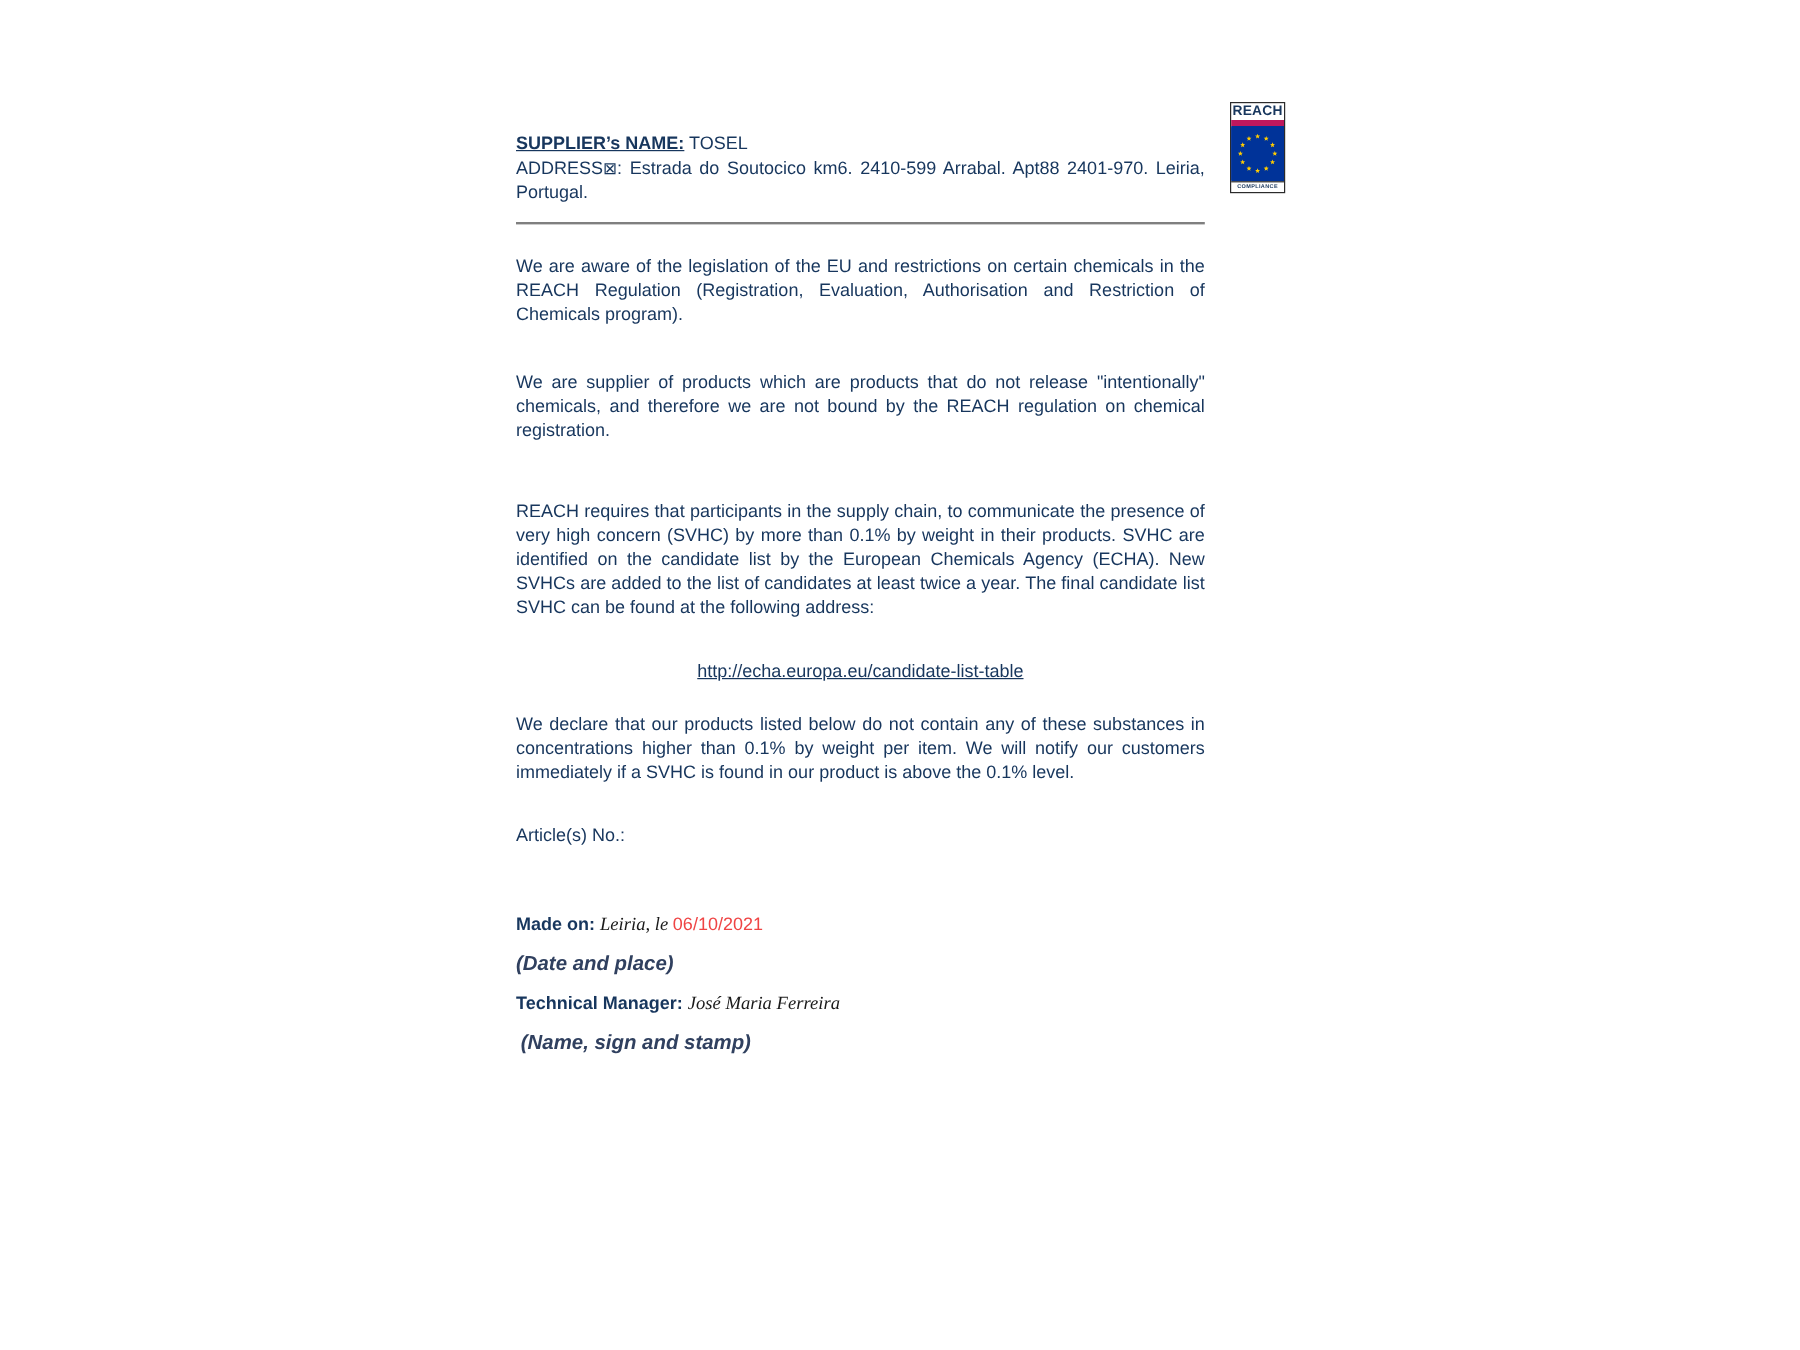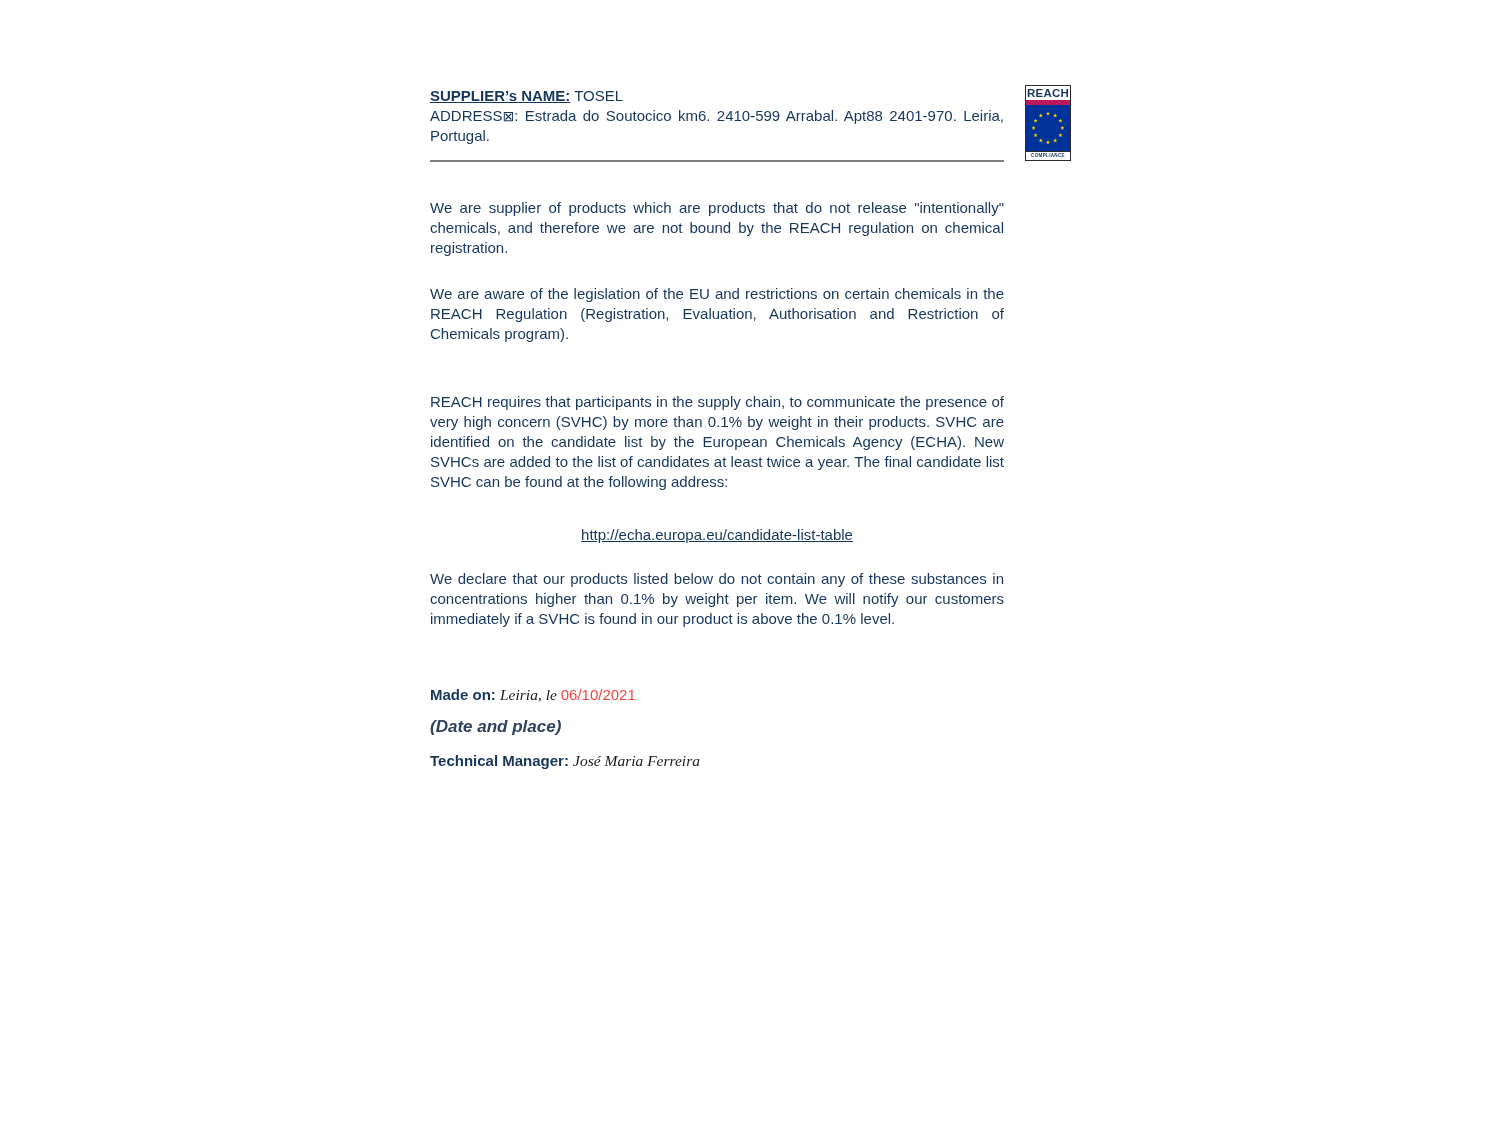--- a/index.html
+++ b/index.html
@@ -27,20 +27,21 @@
   }
   .title .title-line {
     text-decoration: underline;
     text-underline-offset: 4px;
     text-decoration-thickness: 2px;
   }
   .supplier {
     font-size: 15px;
     line-height: 20px;
     text-align: justify;
+    margin-top: 24px;
   }
   .supplier p { margin: 0; }
   .lbl-bold-underline { font-weight: bold; text-decoration: underline; }
   .lbl-bold { font-weight: bold; }
   .glyph { font-size: 14px; }
   .rule {
     margin-top: 14px;
     border: none;
     border-top: 2px solid #7f7f7f;
     height: 0;
@@ -139,30 +140,32 @@
 <div class="content">
 
 
   <div class="supplier">
     <p><span class="lbl-bold-underline">SUPPLIER’s NAME:</span><span> TOSEL</span></p>
     <p><span>ADDRESS</span><span class="glyph">⊠</span><span>: Estrada do Soutocico km6. 2410-599 Arrabal. Apt88 2401-970. Leiria, Portugal.</span></p>
   </div>
 
   <hr class="rule">
 
+  <p class="para p1">We are aware of the legislation of the EU and restrictions on certain chemicals in the REACH Regulation (Registration, Evaluation, Authorisation and Restriction of Chemicals program).</p>
+
   <p class="para p2">We are supplier of products which are products that do not release "intentionally" chemicals, and therefore we are not bound by the REACH regulation on chemical registration.</p>
-
-  <p class="para p1">We are aware of the legislation of the EU and restrictions on certain chemicals in the REACH Regulation (Registration, Evaluation, Authorisation and Restriction of Chemicals program).</p>
 
   <p class="para p3">REACH requires that participants in the supply chain, to communicate the presence of very high concern (SVHC) by more than 0.1% by weight in their products. SVHC are identified on the candidate list by the European Chemicals Agency (ECHA). New SVHCs are added to the list of candidates at least twice a year. The final candidate list SVHC can be found at the following address:</p>
 
   <p class="link-line"><a href="#">http://echa.europa.eu/candidate-list-table</a></p>
 
   <p class="para p4">We declare that our products listed below do not contain any of these substances in concentrations higher than 0.1% by weight per item. We will notify our customers immediately if a SVHC is found in our product is above the 0.1% level.</p>
 
+  <p class="article-line">Article(s) No.:</p>
 
   <p class="made-on"><span class="lbl-bold">Made on: </span><span class="value-italic">Leiria, le </span><span class="value-plain">06/10/2021</span></p>
   <p class="small-note">(Date and place)</p>
 
   <p class="manager"><span class="lbl-bold">Technical Manager: </span><span class="value-italic">José Maria Ferreira</span></p>
+  <p class="small-note note-indent">(Name, sign and stamp)</p>
 
 
 </div>
 
 </body></html>

